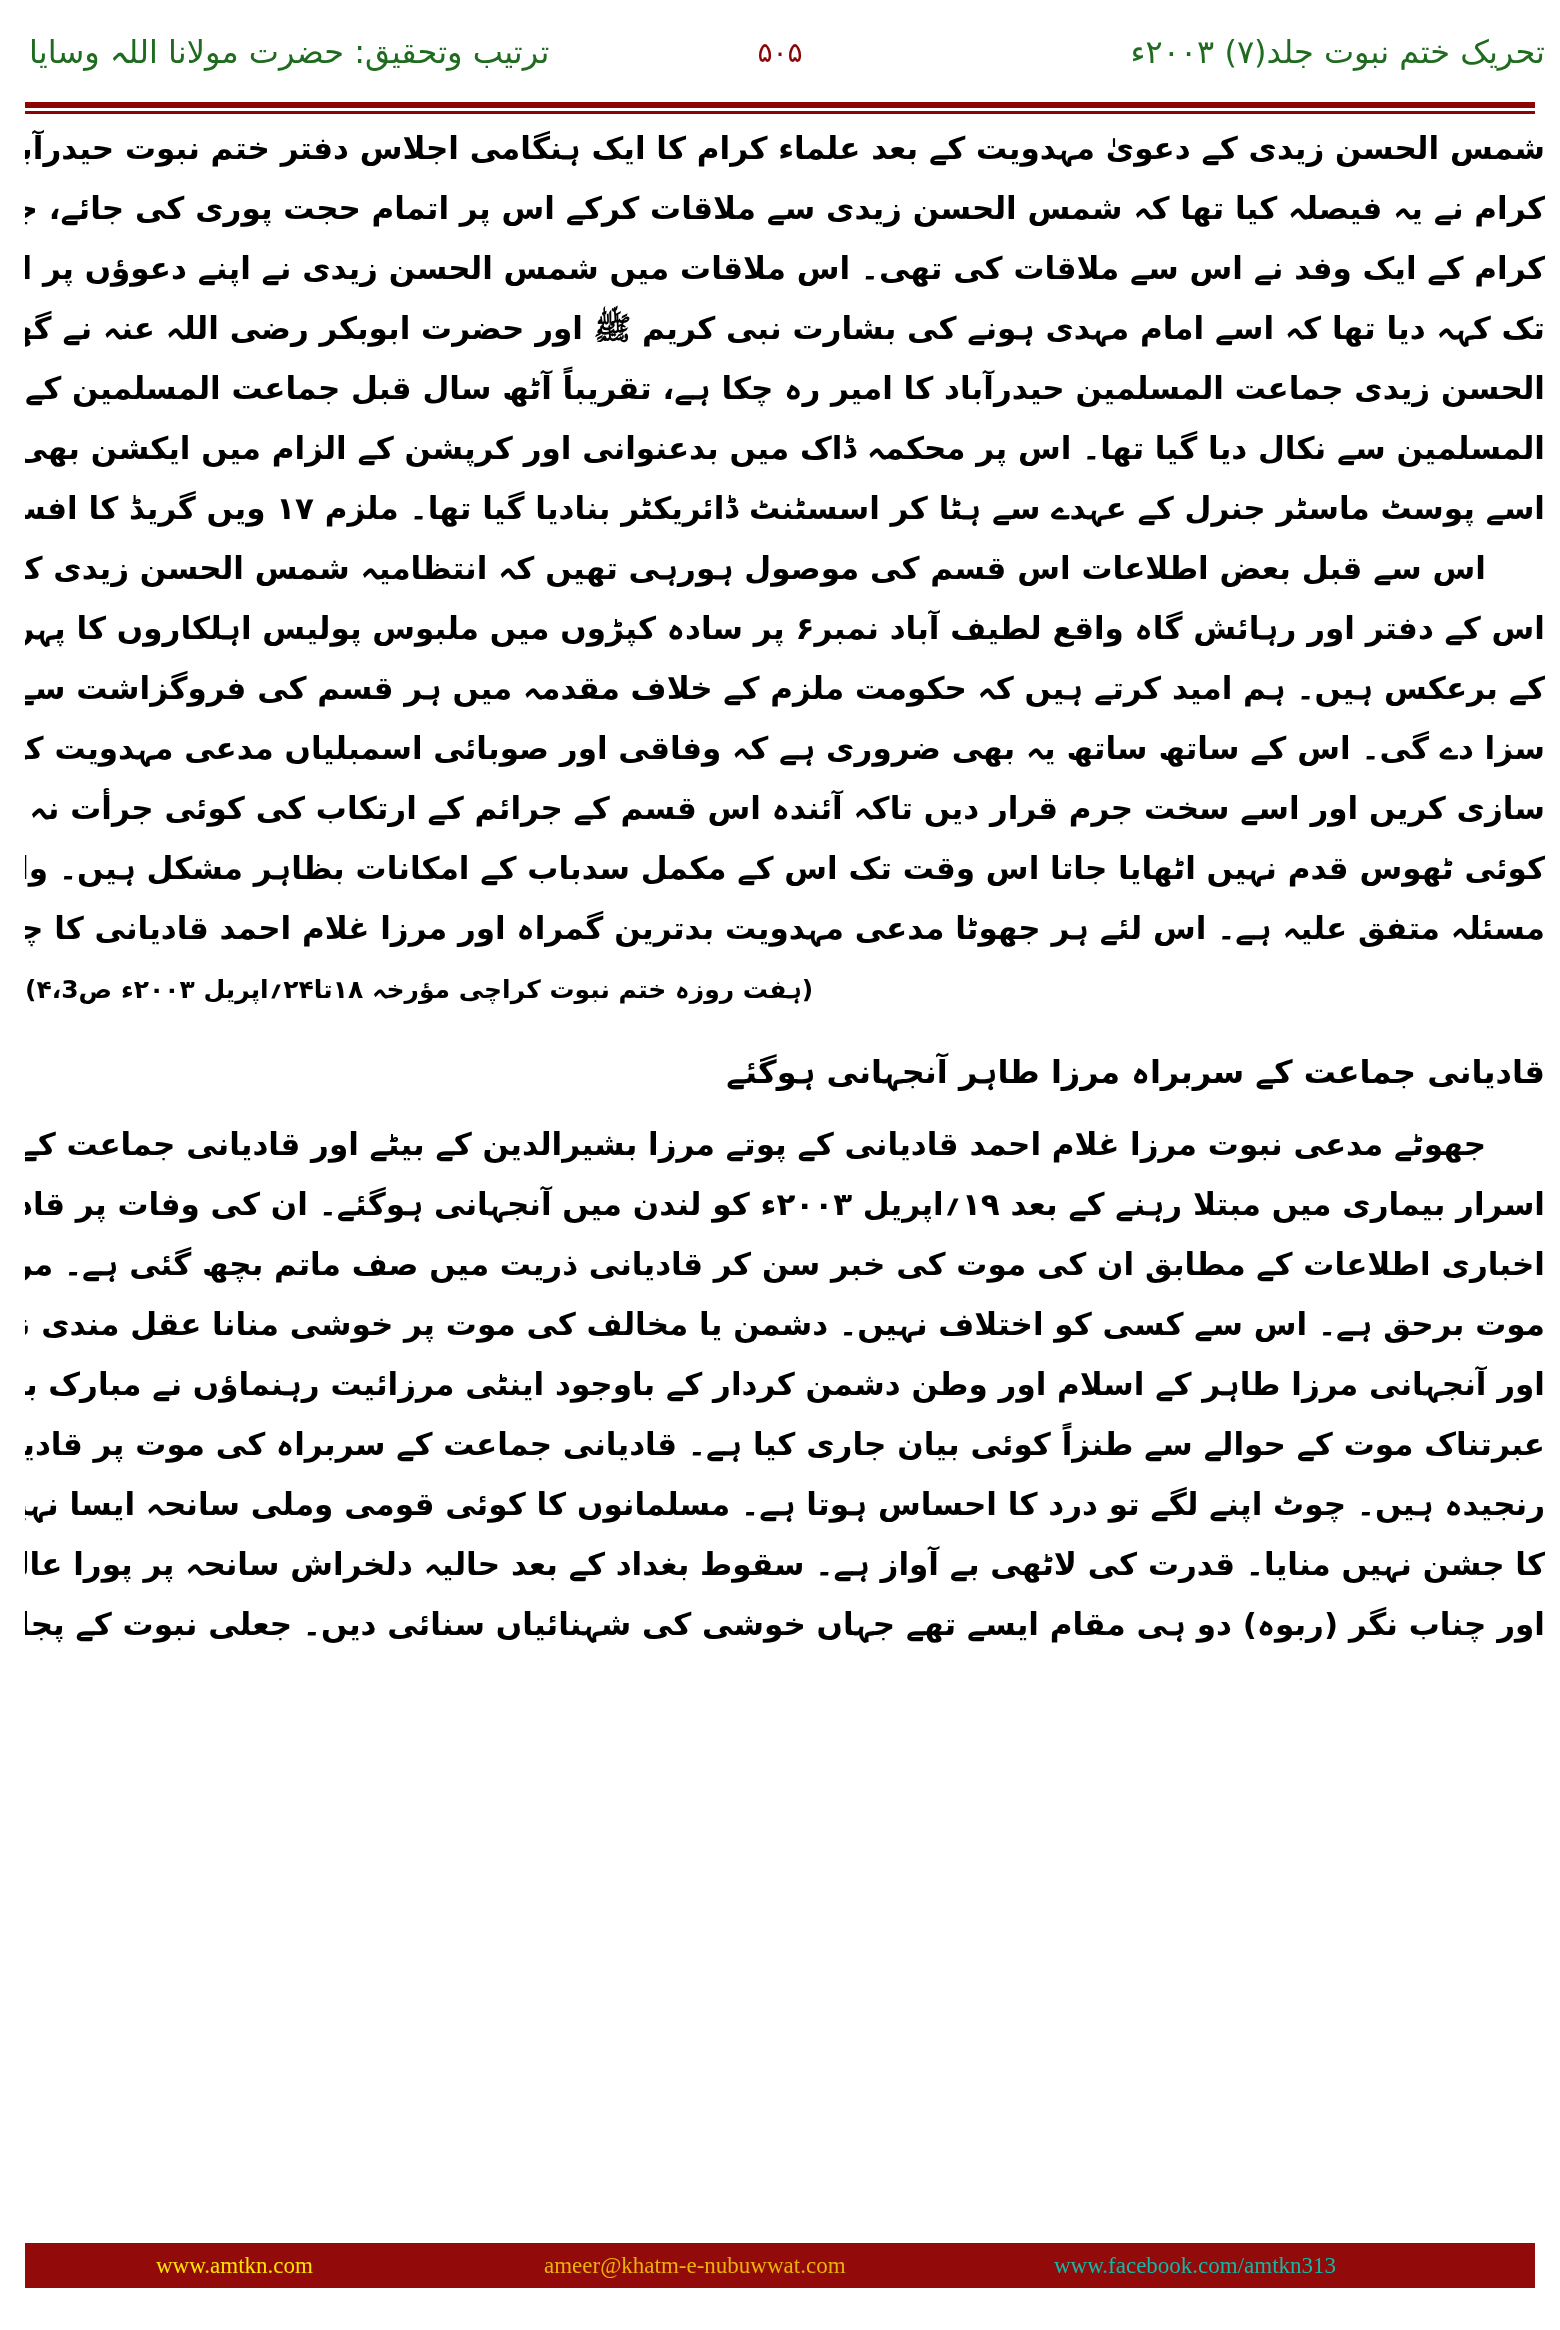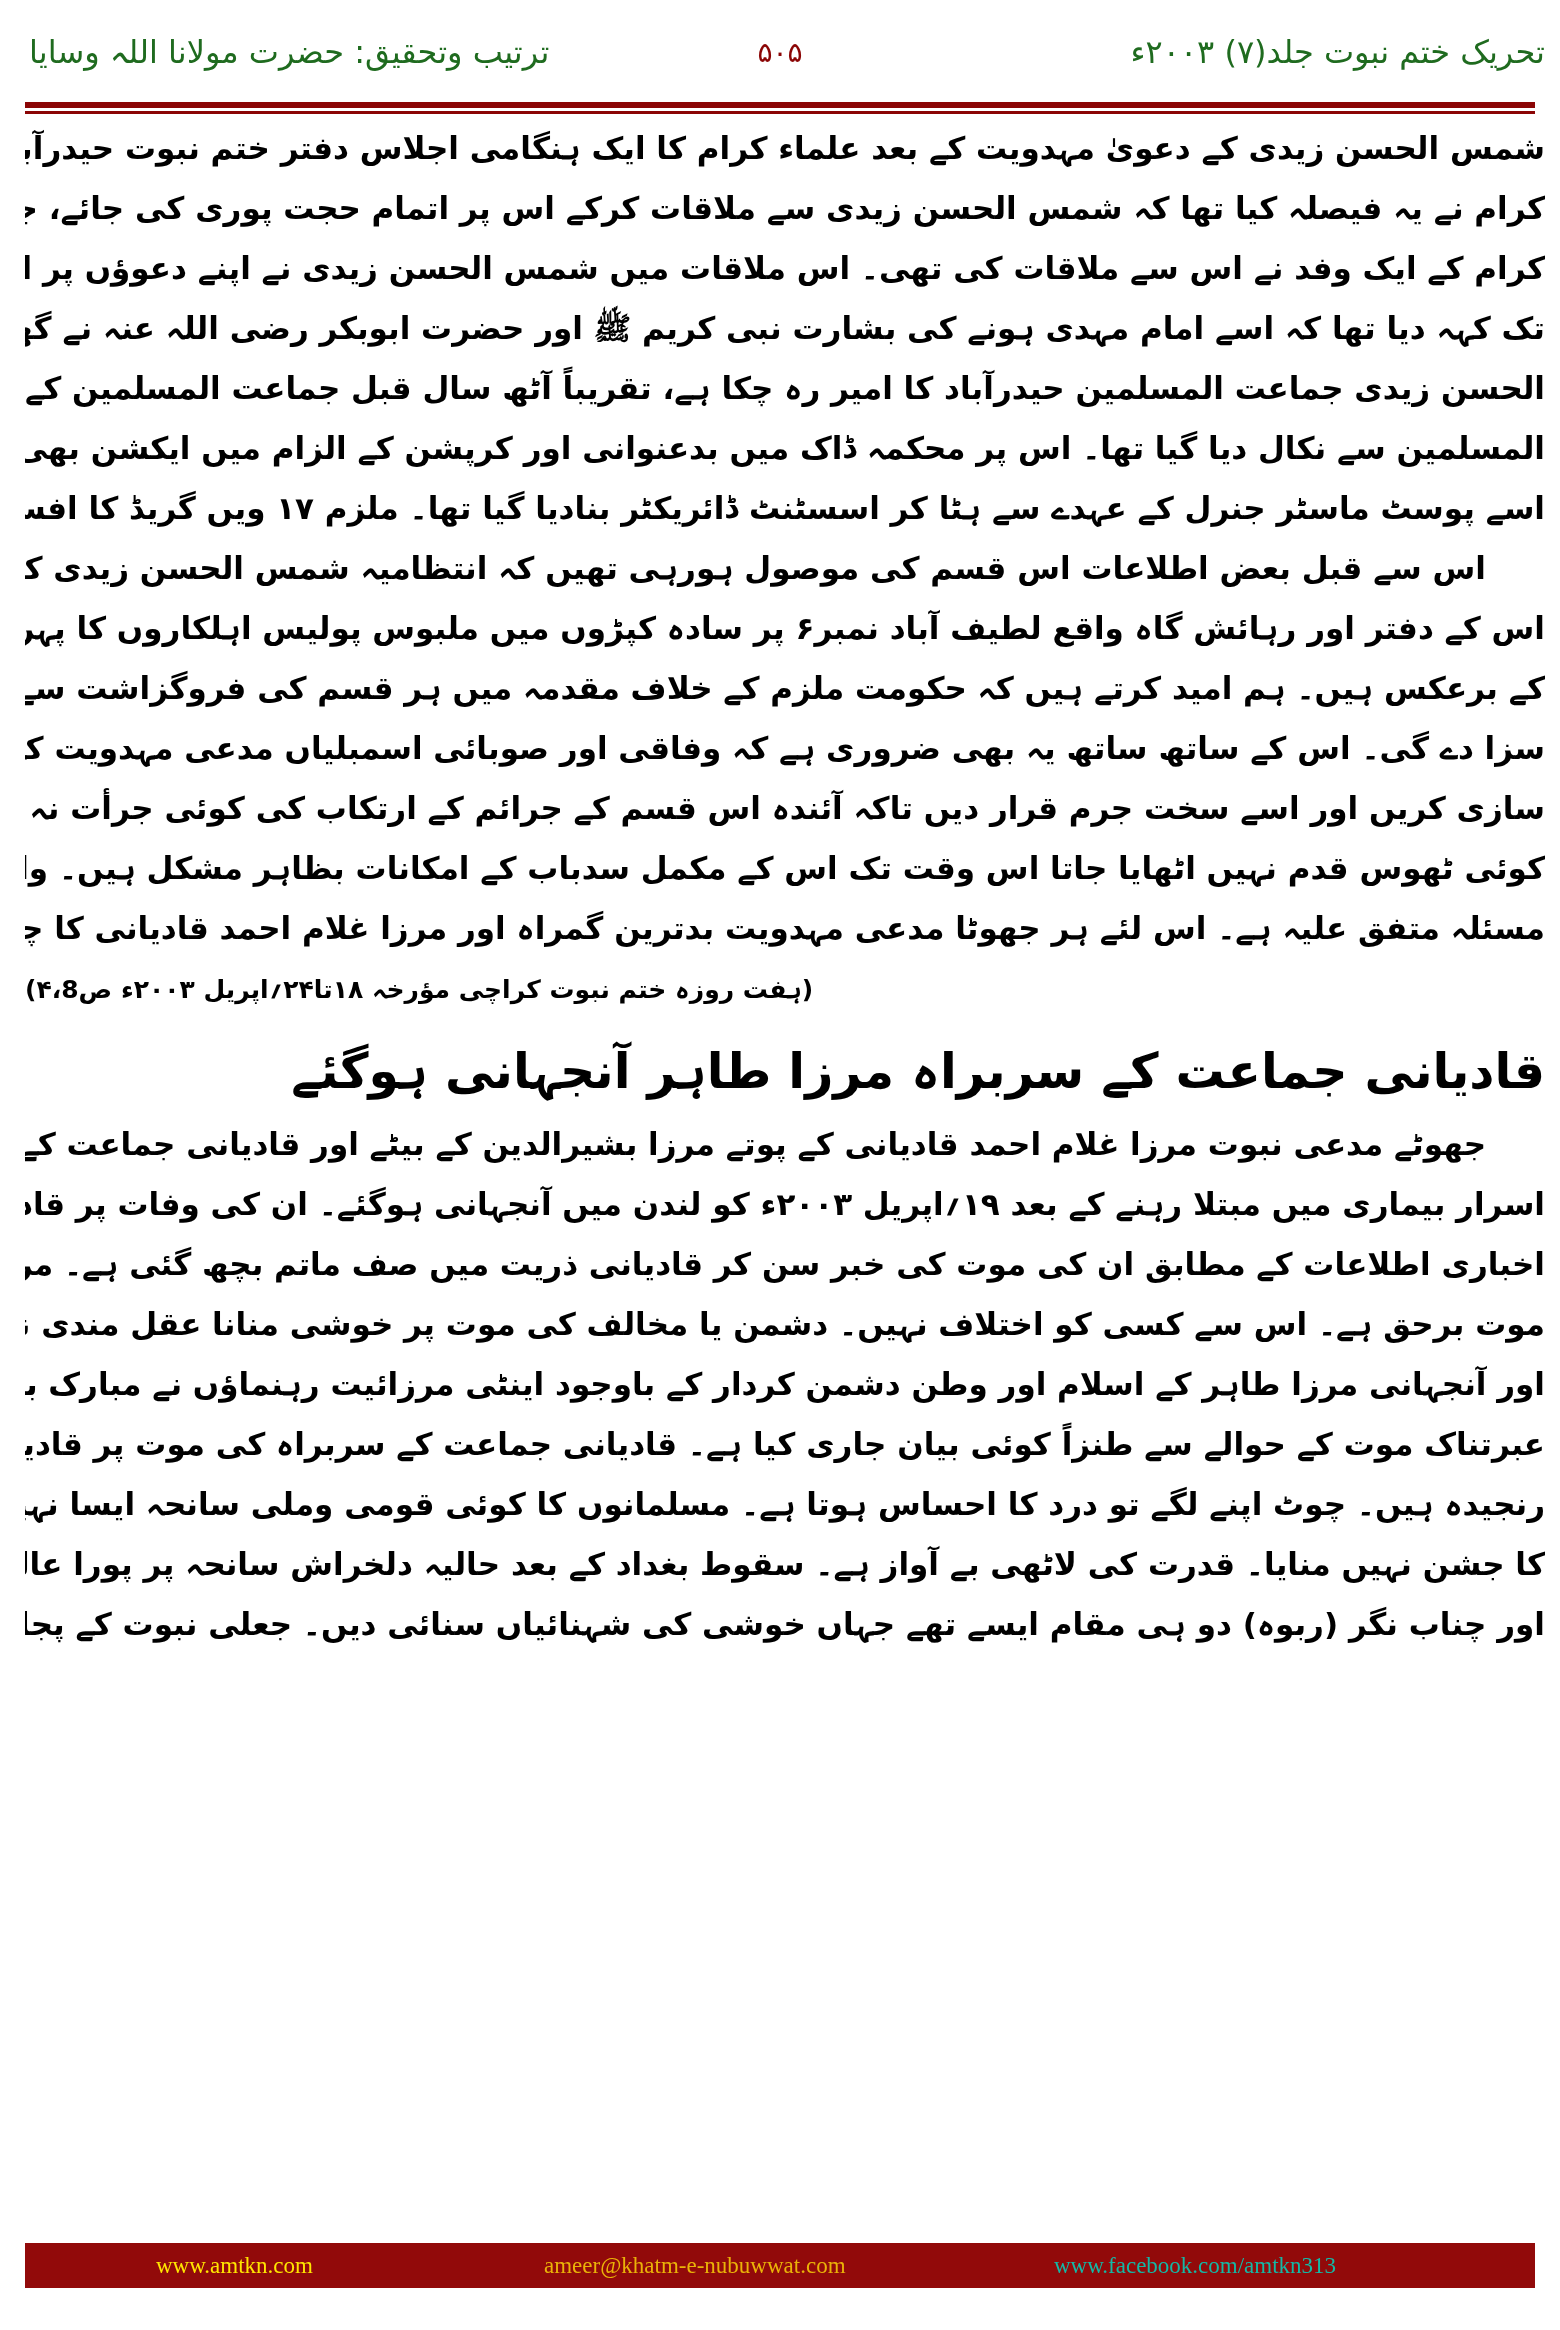--- a/index.html
+++ b/index.html
@@ -12,21 +12,21 @@
   .hdr-page { left: 0; width: 1560px; justify-content: center; color: #8b0505; font-size: 28px; direction: rtl; }
   .rule-thick { position: absolute; left: 25px; right: 25px; top: 102px; height: 5.9px; background: #8b0505; }
   .rule-thin { position: absolute; left: 25px; right: 25px; top: 111px; height: 2.5px; background: #8b0505; }
   .body { position: absolute; left: 25px; right: 15px; top: 118px; direction: rtl; }
   .line { height: 60px; line-height: 60px; font-size: 31px; font-weight: bold; text-align: justify;
           text-align-last: justify; white-space: nowrap; overflow: hidden; }
   .line.last { text-align-last: right; }
   .line.indent { padding-right: 59px; }
   .citation { height: 64px; line-height: 64px; font-size: 25px; font-weight: bold; text-align: left;
               direction: rtl; text-align-last: left; }
-  .heading { height: 84px; line-height: 84px; font-size: 49px; font-weight: bold; text-align: right; margin-top: 8.4px; }
+  .heading { height: 84px; line-height: 84px; font-size: 32px; font-weight: bold; text-align: right; margin-top: 8.4px; }
   .footer { position: absolute; left: 25px; right: 25px; top: 2243px; height: 45px; background: #920a0a;
             display: flex; align-items: center; font-family: "Liberation Serif", serif; font-size: 23px; }
   .footer span { position: absolute; }
   .f-web { left: 131px; color: #ffe600; }
   .f-mail { left: 519px; color: #eab308; }
   .f-fb { left: 1029px; color: #14b8a6; }
 </style>
 </head>
 <body>
 
@@ -49,21 +49,21 @@
   </div>
 
   <div>
     <div class="line indent">اس سے قبل بعض اطلاعات اس قسم کی موصول ہورہی تھیں کہ انتظامیہ شمس الحسن زیدی کو تحفظ فراہم کررہی ہے اور اس سلسلے میں</div>
     <div class="line">اس کے دفتر اور رہائش گاہ واقع لطیف آباد نمبر۶ پر سادہ کپڑوں میں ملبوس پولیس اہلکاروں کا پہرہ لگادیا گیا ہے۔ لیکن حالیہ اطلاعات اس</div>
     <div class="line">کے برعکس ہیں۔ ہم امید کرتے ہیں کہ حکومت ملزم کے خلاف مقدمہ میں ہر قسم کی فروگزاشت سے گریز کرتے ہوئے اسے سخت سے سخت</div>
     <div class="line">سزا دے گی۔ اس کے ساتھ ساتھ یہ بھی ضروری ہے کہ وفاقی اور صوبائی اسمبلیاں مدعی مہدویت کے سدباب کے لئے بھی ٹھوس قانون</div>
     <div class="line">سازی کریں اور اسے سخت جرم قرار دیں تاکہ آئندہ اس قسم کے جرائم کے ارتکاب کی کوئی جرأت نہ کرسکے۔ جب تک اس حوالے سے</div>
     <div class="line">کوئی ٹھوس قدم نہیں اٹھایا جاتا اس وقت تک اس کے مکمل سدباب کے امکانات بظاہر مشکل ہیں۔ واضح رہے کہ امام مہدی کے ظہور کا</div>
     <div class="line last">مسئلہ متفق علیہ ہے۔ اس لئے ہر جھوٹا مدعی مہدویت بدترین گمراہ اور مرزا غلام احمد قادیانی کا چھوٹا بھائی ہے۔</div>
-    <div class="citation">(ہفت روزہ ختم نبوت کراچی مؤرخہ ۱۸تا۲۴؍اپریل ۲۰۰۳ء ص۴،8)</div>
+    <div class="citation">(ہفت روزہ ختم نبوت کراچی مؤرخہ ۱۸تا۲۴؍اپریل ۲۰۰۳ء ص۴،3)</div>
   </div>
 
   <div>
     <div class="heading">قادیانی جماعت کے سربراہ مرزا طاہر آنجہانی ہوگئے</div>
     <div class="line indent">جھوٹے مدعی نبوت مرزا غلام احمد قادیانی کے پوتے مرزا بشیرالدین کے بیٹے اور قادیانی جماعت کے چوتھے سربراہ مرزا طاہر پر</div>
     <div class="line">اسرار بیماری میں مبتلا رہنے کے بعد ۱۹؍اپریل ۲۰۰۳ء کو لندن میں آنجہانی ہوگئے۔ ان کی وفات پر قادیانی گروہ کو یقیناً صدمہ پہنچا ہوگا۔</div>
     <div class="line">اخباری اطلاعات کے مطابق ان کی موت کی خبر سن کر قادیانی ذریت میں صف ماتم بچھ گئی ہے۔ مرزا ناصر کے مرنے کے بعد مرزا طاہر</div>
     <div class="line">موت برحق ہے۔ اس سے کسی کو اختلاف نہیں۔ دشمن یا مخالف کی موت پر خوشی منانا عقل مندی نہیں۔ خانہ ساز نبوت سے نفرت</div>
     <div class="line">اور آنجہانی مرزا طاہر کے اسلام اور وطن دشمن کردار کے باوجود اینٹی مرزائیت رہنماؤں نے مبارک بادوں کا تبادلہ کیا ہے اور نہ ہی ان کی</div>
     <div class="line">عبرتناک موت کے حوالے سے طنزاً کوئی بیان جاری کیا ہے۔ قادیانی جماعت کے سربراہ کی موت پر قادیانی گروہ کے لوگ دل گرفتہ اور</div>

